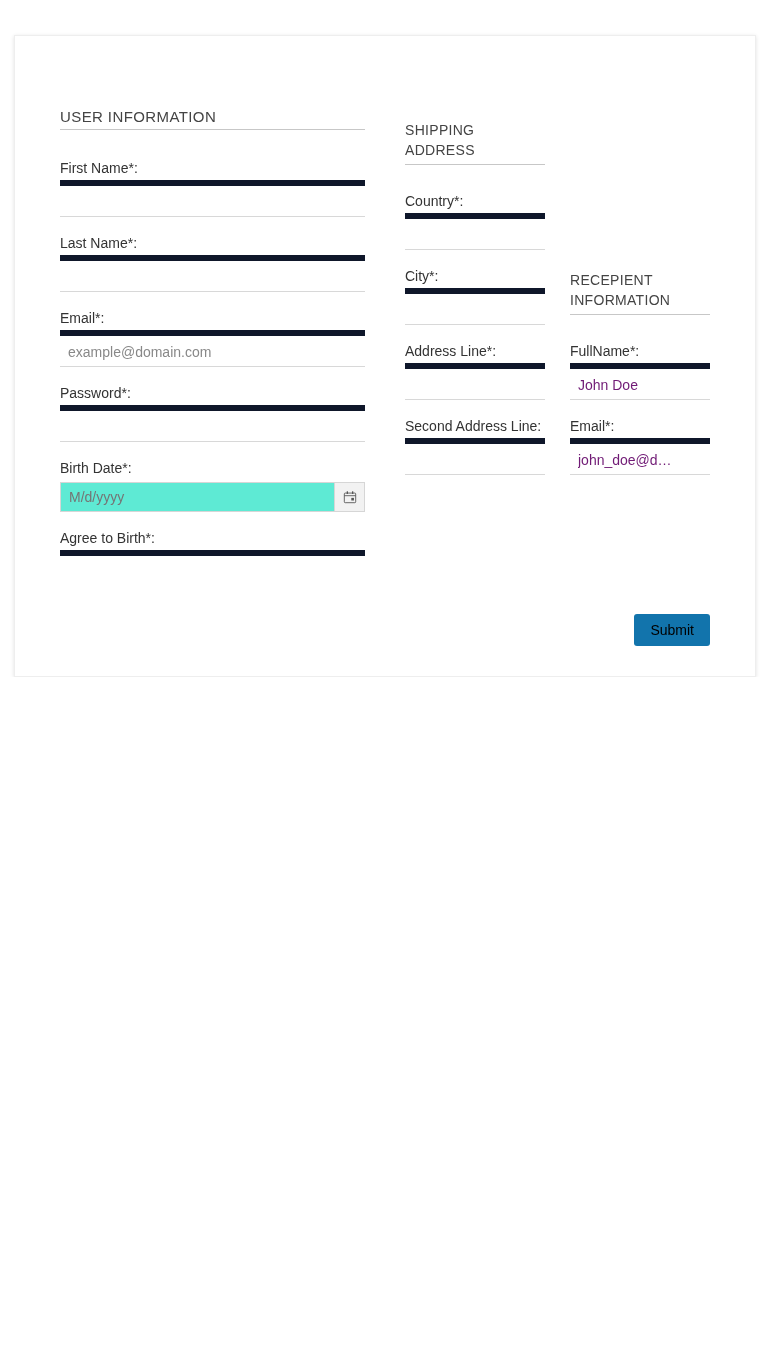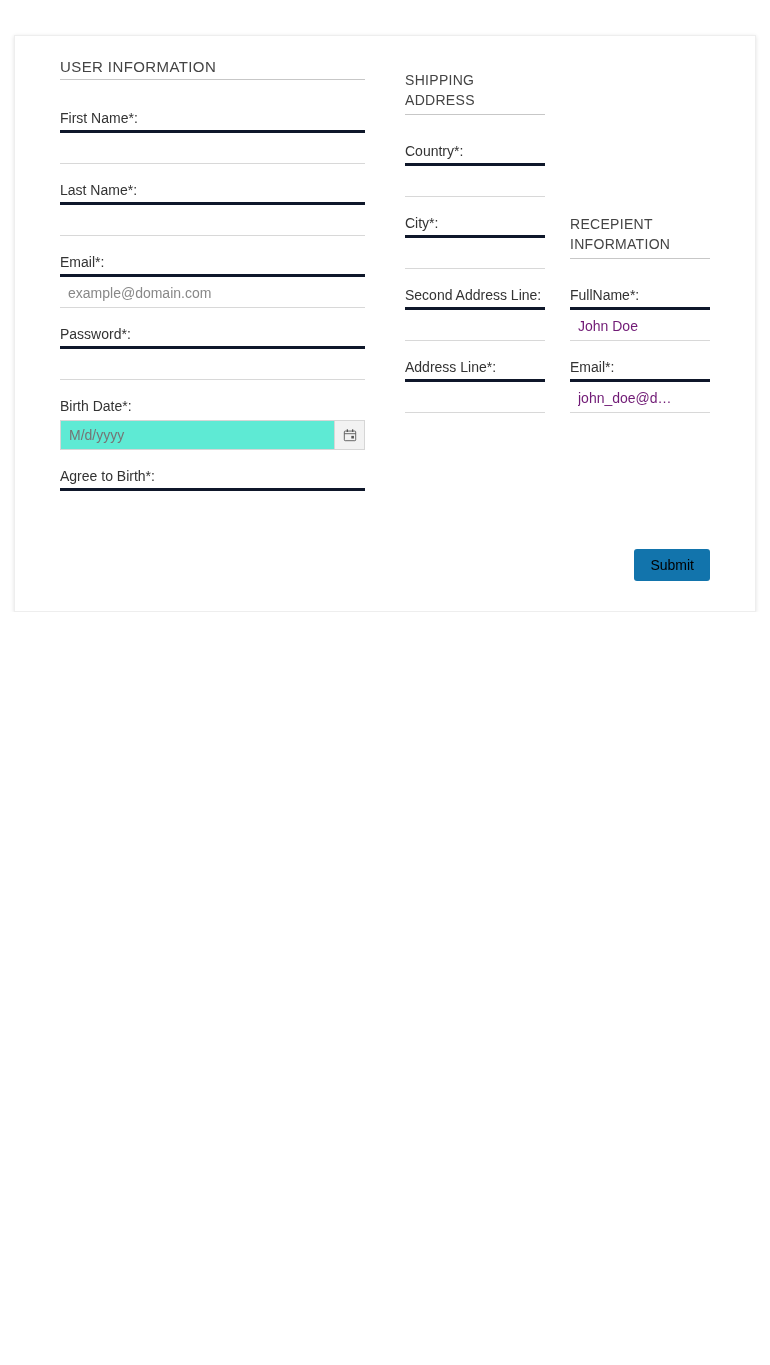--- a/index.html
+++ b/index.html
@@ -10,21 +10,21 @@
     font-size: 14px;
     color: #333;
     background: #fff;
     width: 770px;
   }
   .card {
     margin: 35px 14px 0 14px;
     background: #fff;
     border: 1px solid #eee;
     box-shadow: 0 1px 4px rgba(0,0,0,0.12);
-    padding: 22px 45px 30px 45px;
+    padding: 72px 45px 30px 45px;
   }
   .columns {
     display: flex;
     gap: 40px;
   }
   .col-left {
     flex: 1;
     min-width: 0;
   }
   .col-right {
@@ -51,21 +51,21 @@
     line-height: 1.45;
   }
   .form-row {
     margin-bottom: 18px;
   }
   .form-label {
     display: block;
     font-size: 14px;
     color: #333;
     margin-bottom: 2px;
-    border-bottom: 3px solid #0f172a;
+    border-bottom: 6px solid #0f172a;
     padding-bottom: 4px;
   }
   .text-input {
     width: 100%;
     border: none;
     border-bottom: 1px solid #d8d8d8;
     padding: 6px 8px;
     font-size: 14px;
     color: #701a75;
     outline: none;
@@ -188,26 +188,26 @@
             <label class="form-label">Country*:</label>
             <input class="text-input" type="text" value="" style="">
           </div>
 
           <div class="form-row">
             <label class="form-label">City*:</label>
             <input class="text-input" type="text" value="" style="">
           </div>
 
           <div class="form-row">
+            <label class="form-label">Address Line*:</label>
+            <input class="text-input" type="text" value="" style="">
+          </div>
+
+          <div class="form-row">
             <label class="form-label">Second Address Line:</label>
-            <input class="text-input" type="text" value="" style="">
-          </div>
-
-          <div class="form-row">
-            <label class="form-label">Address Line*:</label>
             <input class="text-input" type="text" value="" style="">
           </div>
         </div>
 
         <div class="billing-sub-col">
           <h4 class="sub-title">RECEPIENT INFORMATION</h4>
 
           <div class="form-row">
             <label class="form-label">FullName*:</label>
             <input class="text-input" type="text" value="John Doe" style="">

